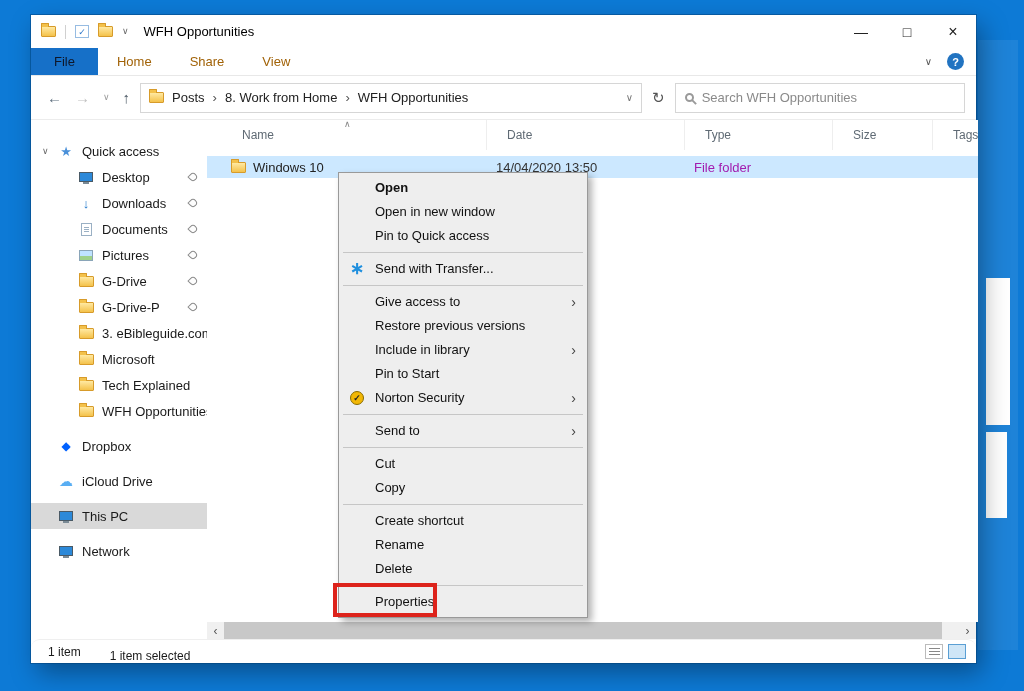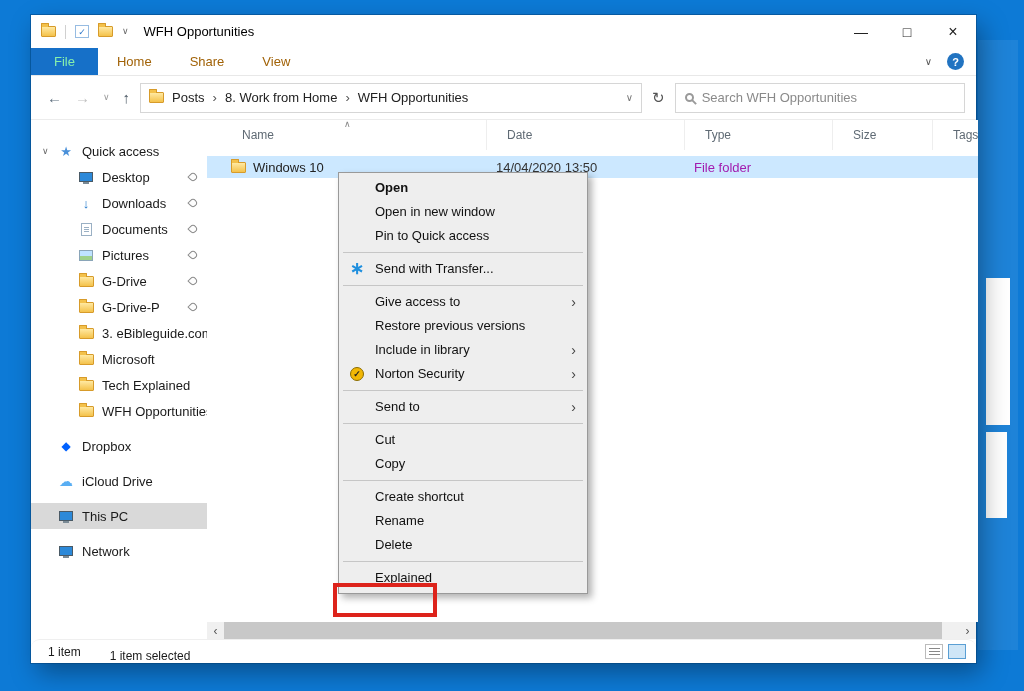--- a/index.html
+++ b/index.html
@@ -25,21 +25,21 @@
                display:flex; align-items:center; justify-content:center; }
   .chev { color:#666; font-size:9px; line-height:1; }
   .title-text { margin-left:15px; font-size:13px; color:#000; }
   .win-controls { margin-left:auto; display:flex; height:100%; }
   .win-btn { width:46px; height:100%; display:flex; align-items:center; justify-content:center; font-size:14px; color:#222; }
   .win-btn.close { font-size:16px; }
 
   
   .ribbon { height:28px; display:flex; align-items:stretch; background:#fff; border-bottom:1px solid #e8e8e8; flex:none; }
   .tab { padding:0 19px; display:flex; align-items:center; font-size:13px; color:#a16207; }
-  .tab.file { background:#1670c8; color:#86efac; padding:0 23px; }
+  .tab.file { background:#1670c8; color:#0f172a; padding:0 23px; }
   .ribbon-right { margin-left:auto; display:flex; align-items:center; gap:15px; padding-right:12px; }
   .ribbon-right .chev { font-size:10px; color:#555; }
   .help-circle { width:17px; height:17px; border-radius:50%; background:#2173c1; color:#fff; font-size:11px; font-weight:bold;
                  display:flex; align-items:center; justify-content:center; }
 
   
   .addressbar { height:44px; display:flex; align-items:center; padding:0 11px 0 13px; gap:7px;
                 border-bottom:1px solid #ececec; flex:none; }
   .nav-btn { font-size:15px; padding:0 3px; line-height:1; }
   .nav-back { color:#5f6f7f; }
@@ -367,20 +367,23 @@
       <span class="ctx-arrow">›</span>
     </div>
     <div class="ctx-item">
       <span>Restore previous versions</span>
     </div>
     <div class="ctx-item">
       <span>Include in library</span>
       <span class="ctx-arrow">›</span>
     </div>
     <div class="ctx-item">
+      <span>Pin to Start</span>
+    </div>
+    <div class="ctx-item">
       <span class="ctx-icon ic-norton">✓</span>
       <span>Norton Security</span>
       <span class="ctx-arrow">›</span>
     </div>
     <div class="ctx-sep"></div>
     <div class="ctx-item">
       <span>Send to</span>
       <span class="ctx-arrow">›</span>
     </div>
     <div class="ctx-sep"></div>
@@ -395,19 +398,19 @@
       <span>Create shortcut</span>
     </div>
     <div class="ctx-item">
       <span>Rename</span>
     </div>
     <div class="ctx-item">
       <span>Delete</span>
     </div>
     <div class="ctx-sep"></div>
     <div class="ctx-item">
-      <span>Explained</span>
+      <span>Properties</span>
     </div>
   </div>
 
   <div class="red-box"></div>
 
 </div>
 
 </body></html>

